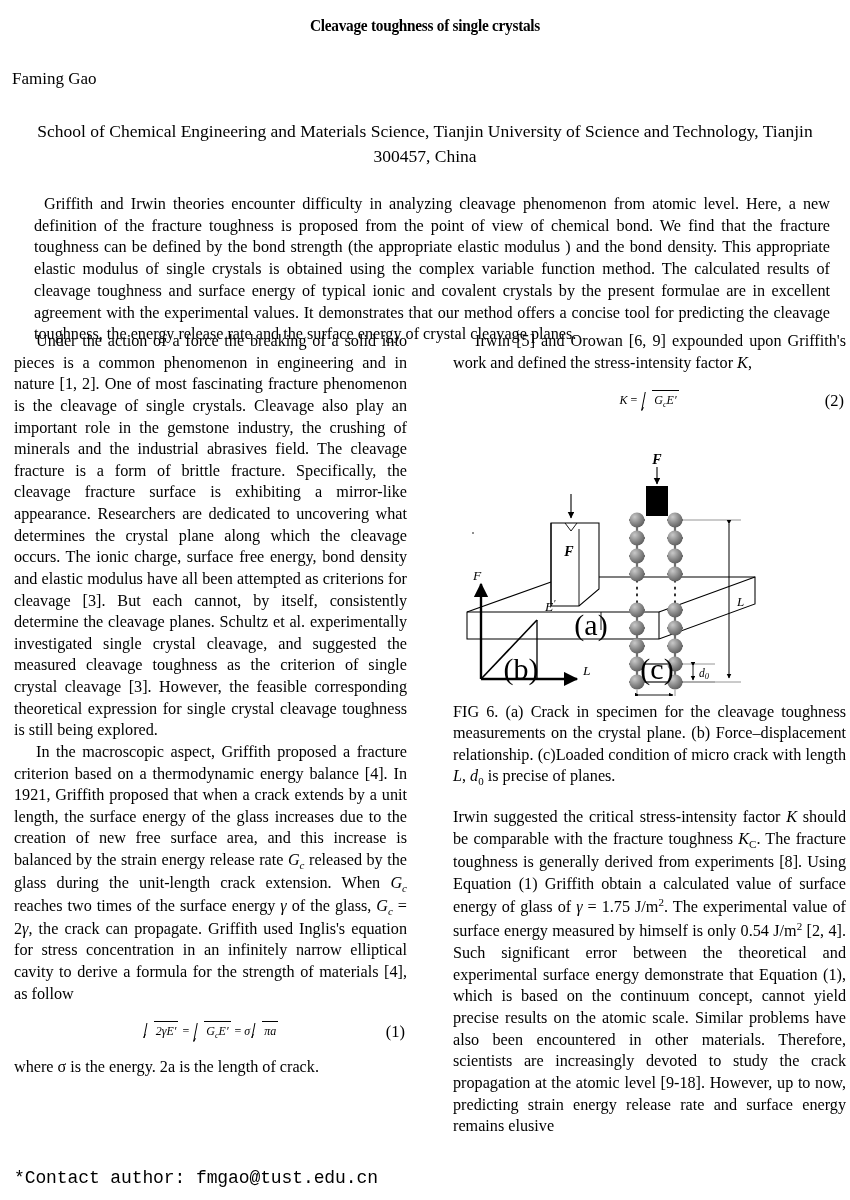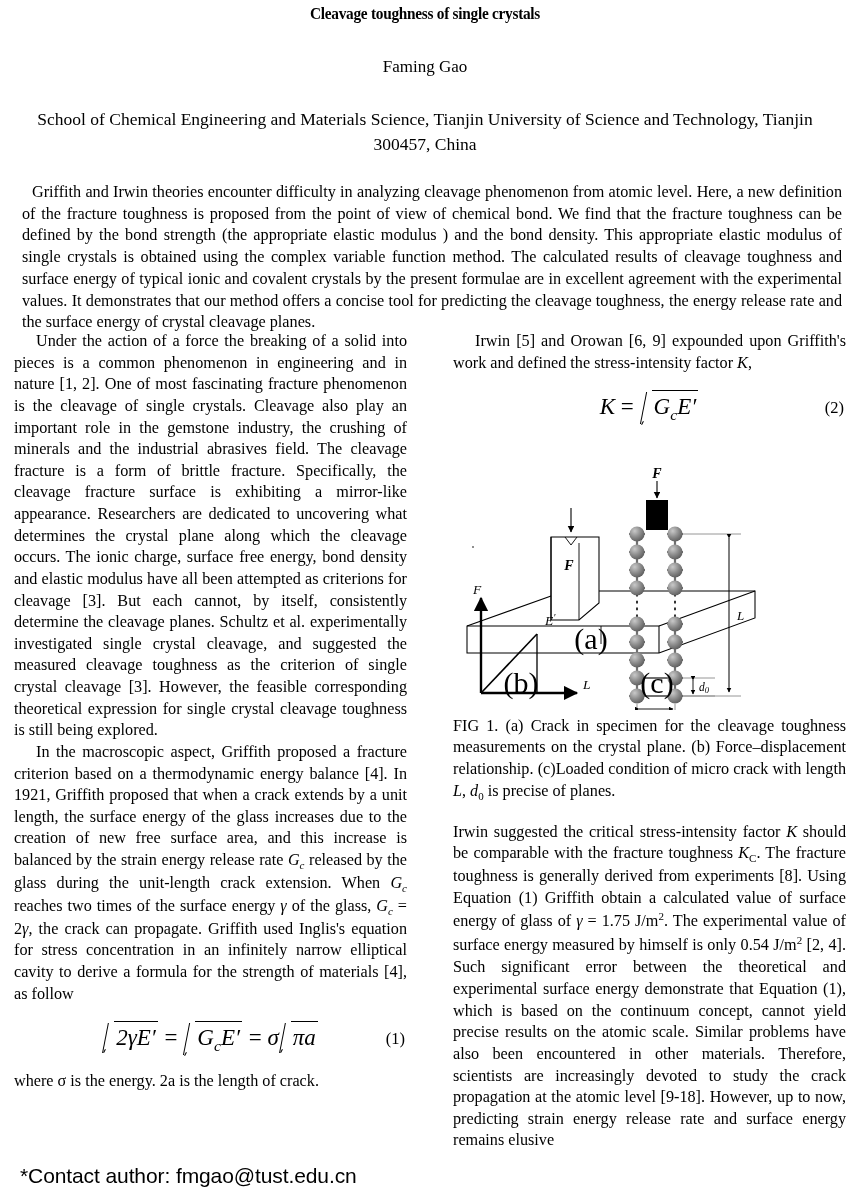--- a/index.html
+++ b/index.html
@@ -10,35 +10,35 @@
     width: 850px; height: 1200px;
     position: relative;
     font-family: "Liberation Serif", "DejaVu Serif", serif;
     color: #000000;
     overflow: hidden;
   }
   .page {
     position: absolute;
     left: 0; top: 0;
     width: 850px; height: 1200px;
-    padding: 0;
+    padding: 12px;
     box-sizing: border-box;
   }
 
   
   .title {
     text-align: center;
     font-weight: bold;
     font-size: 16.5px;
     letter-spacing: -0.3px;
     margin: 4px 0 0 0;
     transform: scaleX(0.93);
   }
   .author {
-    text-align: center;
+    text-align: left;
     font-size: 17px;
     margin: 33px 0 0 0;
   }
   .affiliation {
     text-align: center;
     font-size: 17.5px;
     line-height: 1.45;
     margin: 30px auto 16px auto;
     width: 812px;
   }
@@ -78,21 +78,21 @@
   p.flush { text-indent: 0; font-family: Liberation Serif, serif; }
 
   .eq-row {
     display: flex;
     align-items: center;
     justify-content: center;
     margin: 16px 0 14px 0;
     position: relative;
   }
   .eq-body {
-    font-size: 23px;
+    font-size: 12px;
     font-style: italic;
   }
   .eq-num {
     position: absolute;
     right: 2px;
     font-style: normal;
     font-size: 16.5px;
   }
 
   
@@ -138,24 +138,24 @@
   .fig-caption {
     font-size: 16.2px;
     line-height: 1.335;
     text-align: justify;
     margin: 6px 0 0 0;
   }
 
   
   .footer {
     position: absolute;
-    left: 20px;
+    left: 14px;
     bottom: 12px;
-    font-family: Liberation Sans, sans-serif;
-    font-size: 21px;
+    font-family: Liberation Mono, monospace;
+    font-size: 18px;
     letter-spacing: -0.1px;
   }
 </style>
 </head>
 <body>
 
 <div class="page">
 
   <div class="title">Cleavage toughness of single crystals</div>
   <div class="author">Faming Gao</div>
@@ -316,21 +316,21 @@
             <text x="203" y="277" font-family="Liberation Serif, serif" font-size="11.5" font-style="italic" text-anchor="middle">d<tspan font-size="8.5" dy="2">0</tspan></text>
 
             <text x="204" y="60" font-family="Liberation Serif, serif" font-size="14" font-style="italic" font-weight="bold" text-anchor="middle" transform="translate(0,-30)">F</text>
           </g>
 
           <text x="276" y="201" font-family="Liberation Serif, serif" font-size="30" text-anchor="middle" transform="translate(-208,44)">(b)</text>
           <text x="204" y="245" font-family="Liberation Serif, serif" font-size="30" text-anchor="middle">(c)</text>
         </svg>
       </div>
 
-      <p class="fig-caption"><span>FIG 1. (a) Crack in specimen for the cleavage toughness measurements on the crystal plane. (b) Force–displacement relationship. (c)Loaded condition of micro crack with length </span><span class="it">L</span><span>, </span><span class="it">d</span><sub>0</sub><span> is precise of planes.</span></p>
+      <p class="fig-caption"><span>FIG 6. (a) Crack in specimen for the cleavage toughness measurements on the crystal plane. (b) Force–displacement relationship. (c)Loaded condition of micro crack with length </span><span class="it">L</span><span>, </span><span class="it">d</span><sub>0</sub><span> is precise of planes.</span></p>
 
       <p class="para flush" style="margin-top:18px;"><span>Irwin suggested the critical stress-intensity factor </span><span class="it">K</span><span> should be comparable with the fracture toughness </span><span class="it">K</span><sub>C</sub><span>. The fracture toughness is generally derived from experiments [8]. Using Equation (1) Griffith obtain a calculated value of surface energy of glass of </span><span class="it">γ</span><span> = 1.75 J/m</span><sup>2</sup><span>. The experimental value of surface energy measured by himself is only 0.54 J/m</span><sup>2</sup><span> [2, 4]. Such significant error between the theoretical and experimental surface energy demonstrate that Equation (1), which is based on the continuum concept, cannot yield precise results on the atomic scale. Similar problems have also been encountered in other materials. Therefore, scientists are increasingly devoted to study the crack propagation at the atomic level [9-18]. However, up to now, predicting strain energy release rate and surface energy remains elusive</span></p>
     </div>
   </div>
 
   <div class="footer">*Contact author: fmgao@tust.edu.cn</div>
 
 </div>
 
 </body></html>

